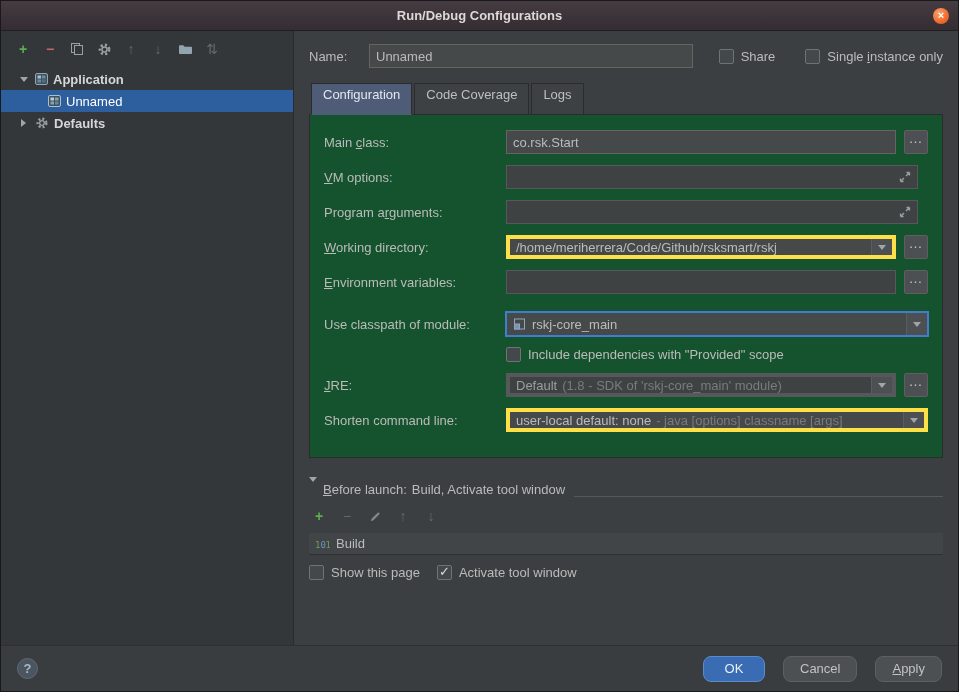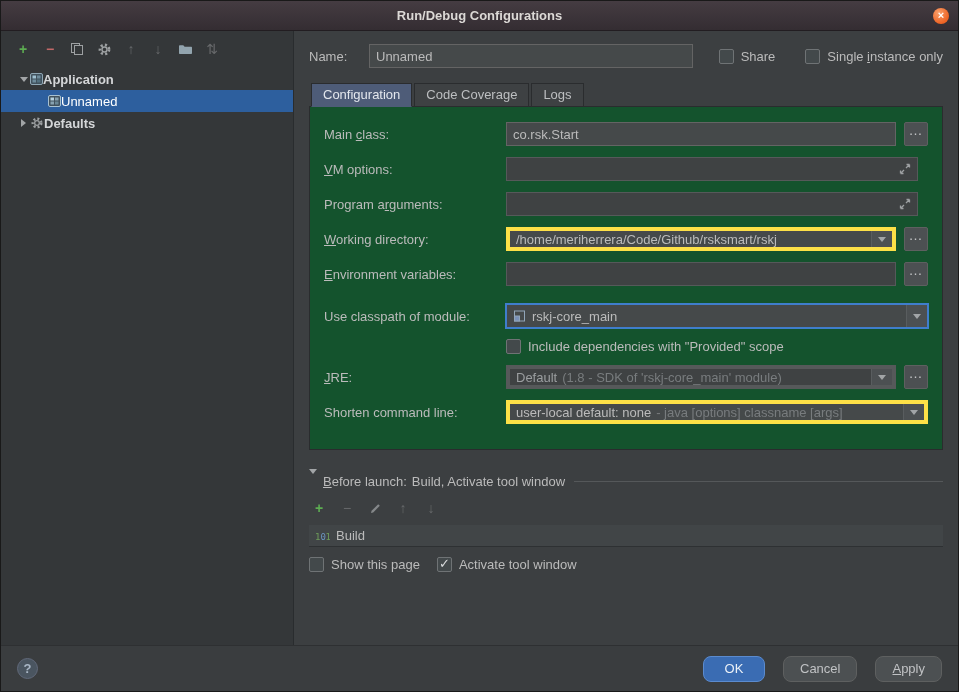--- a/index.html
+++ b/index.html
@@ -23,21 +23,21 @@
 
   
   .sidebar{width:293px;flex:0 0 293px;background:#343739;border-right:1px solid #292c2e;display:flex;flex-direction:column}
   .sb-toolbar{display:flex;align-items:center;gap:11px;padding:10px 10px 6px 14px}
   .sb-ico{width:16px;height:16px;display:flex;align-items:center;justify-content:center;
           font-size:14px;color:#9da0a2;cursor:pointer;line-height:16px}
   .sb-ico.green{color:#5dad52;font-weight:bold}
   .sb-ico.red{color:#c16868;font-weight:bold}
   .sb-ico.dim{color:#67696b}
   .tree{margin-top:5px}
-  .tree-row{height:22px;display:flex;align-items:center;padding-left:16px;cursor:pointer}
+  .tree-row{height:22px;display:flex;align-items:center;gap:5px;padding-left:16px;cursor:pointer}
   .tree-row.child{padding-left:47px}
   .tree-row.selected{background:#2d5f9e}
   .tree-arrow{width:13px;display:flex;justify-content:center;flex-shrink:0}
   .tri-down{width:0;height:0;border-left:4px solid transparent;border-right:4px solid transparent;border-top:5px solid #a2a5a7}
   .tri-right{width:0;height:0;border-top:4px solid transparent;border-bottom:4px solid transparent;border-left:5px solid #a2a5a7}
   .tree-label{color:#d4d6d8;font-weight:bold}
   .tree-row.selected .tree-label{color:#ffffff;font-weight:normal}
 
   
   .main{flex:1;padding:12px 15px 0 15px;min-width:0}
@@ -48,21 +48,21 @@
   .cb-right{margin-left:auto;display:flex;gap:30px;align-items:center}
 
   .checkbox{display:flex;align-items:center;gap:7px;cursor:pointer}
   .box{width:15px;height:15px;background:#43494b;border:1px solid #6f7375;border-radius:2px;
        position:relative;flex-shrink:0}
   .box .check{display:none;position:absolute;left:1px;top:-2px;color:#d9dbdd;font-size:13px;line-height:15px}
   .checkbox.checked .box .check{display:block}
 
   
   .tabs{display:flex;gap:2px;padding-left:2px;position:relative;top:1px;z-index:1}
-  .tab{height:24px;line-height:22px;padding:0 11px;background:#3e4143;border:1px solid #2a2c2e;
+  .tab{height:32px;line-height:22px;padding:0 11px;background:#3e4143;border:1px solid #2a2c2e;
        color:#bdbfc1;cursor:pointer}
   .tab.selected{background:#4e5c78;color:#e3e7ed;border-bottom-color:#4e5c78}
   .tab-panel{border:1px solid #2a2c2e;padding:15px 14px 14px;background:#14532d}
 
   
   .frow{display:flex;align-items:center;margin-bottom:11px}
   .flabel{width:182px;flex-shrink:0}
   .tfield{height:24px;background:#45494a;border:1px solid #646464;display:flex;align-items:center;
           padding:0 6px;color:#bbbbbb;position:relative}
   .tfield.dim{background:#3f4243;border-color:#56595a}
@@ -81,21 +81,21 @@
   .combo-hint{color:#787c7e;margin-left:5px;white-space:nowrap;overflow:hidden}
   .combo.dim .combo-value{color:#9b9ea0}
   .arrow-zone{margin-left:auto;width:21px;height:100%;display:flex;align-items:center;justify-content:center;
               border-left:1px solid #595d5f;background:#4c5052;flex-shrink:0}
   .caret{width:0;height:0;border-left:4px solid transparent;border-right:4px solid transparent;border-top:5px solid #a2a5a7}
   .mod-ico{margin-right:6px;display:flex;flex-shrink:0}
   .indent{margin-left:182px}
   .gap-top{margin-top:18px}
 
   
-  .bl-header{display:flex;align-items:center;margin-top:24px}
+  .bl-header{display:flex;align-items:flex-end;margin-top:24px}
   .bl-tri{margin-right:6px;flex-shrink:0}
   .bl-summary{margin-left:5px;white-space:nowrap}
   .bl-line{flex:1;height:1px;background:#55585a;margin-left:9px}
   .bl-toolbar{display:flex;align-items:center;gap:12px;padding:11px 2px 7px 2px}
   .bl-list{margin-top:2px}
   .bl-item{height:22px;display:flex;align-items:center;gap:6px;padding:0 6px;background:#414547;
            border-bottom:1px solid #2e3133;cursor:pointer}
   .bl-checks{display:flex;gap:17px;align-items:flex-end;margin-top:10px}
 
   

